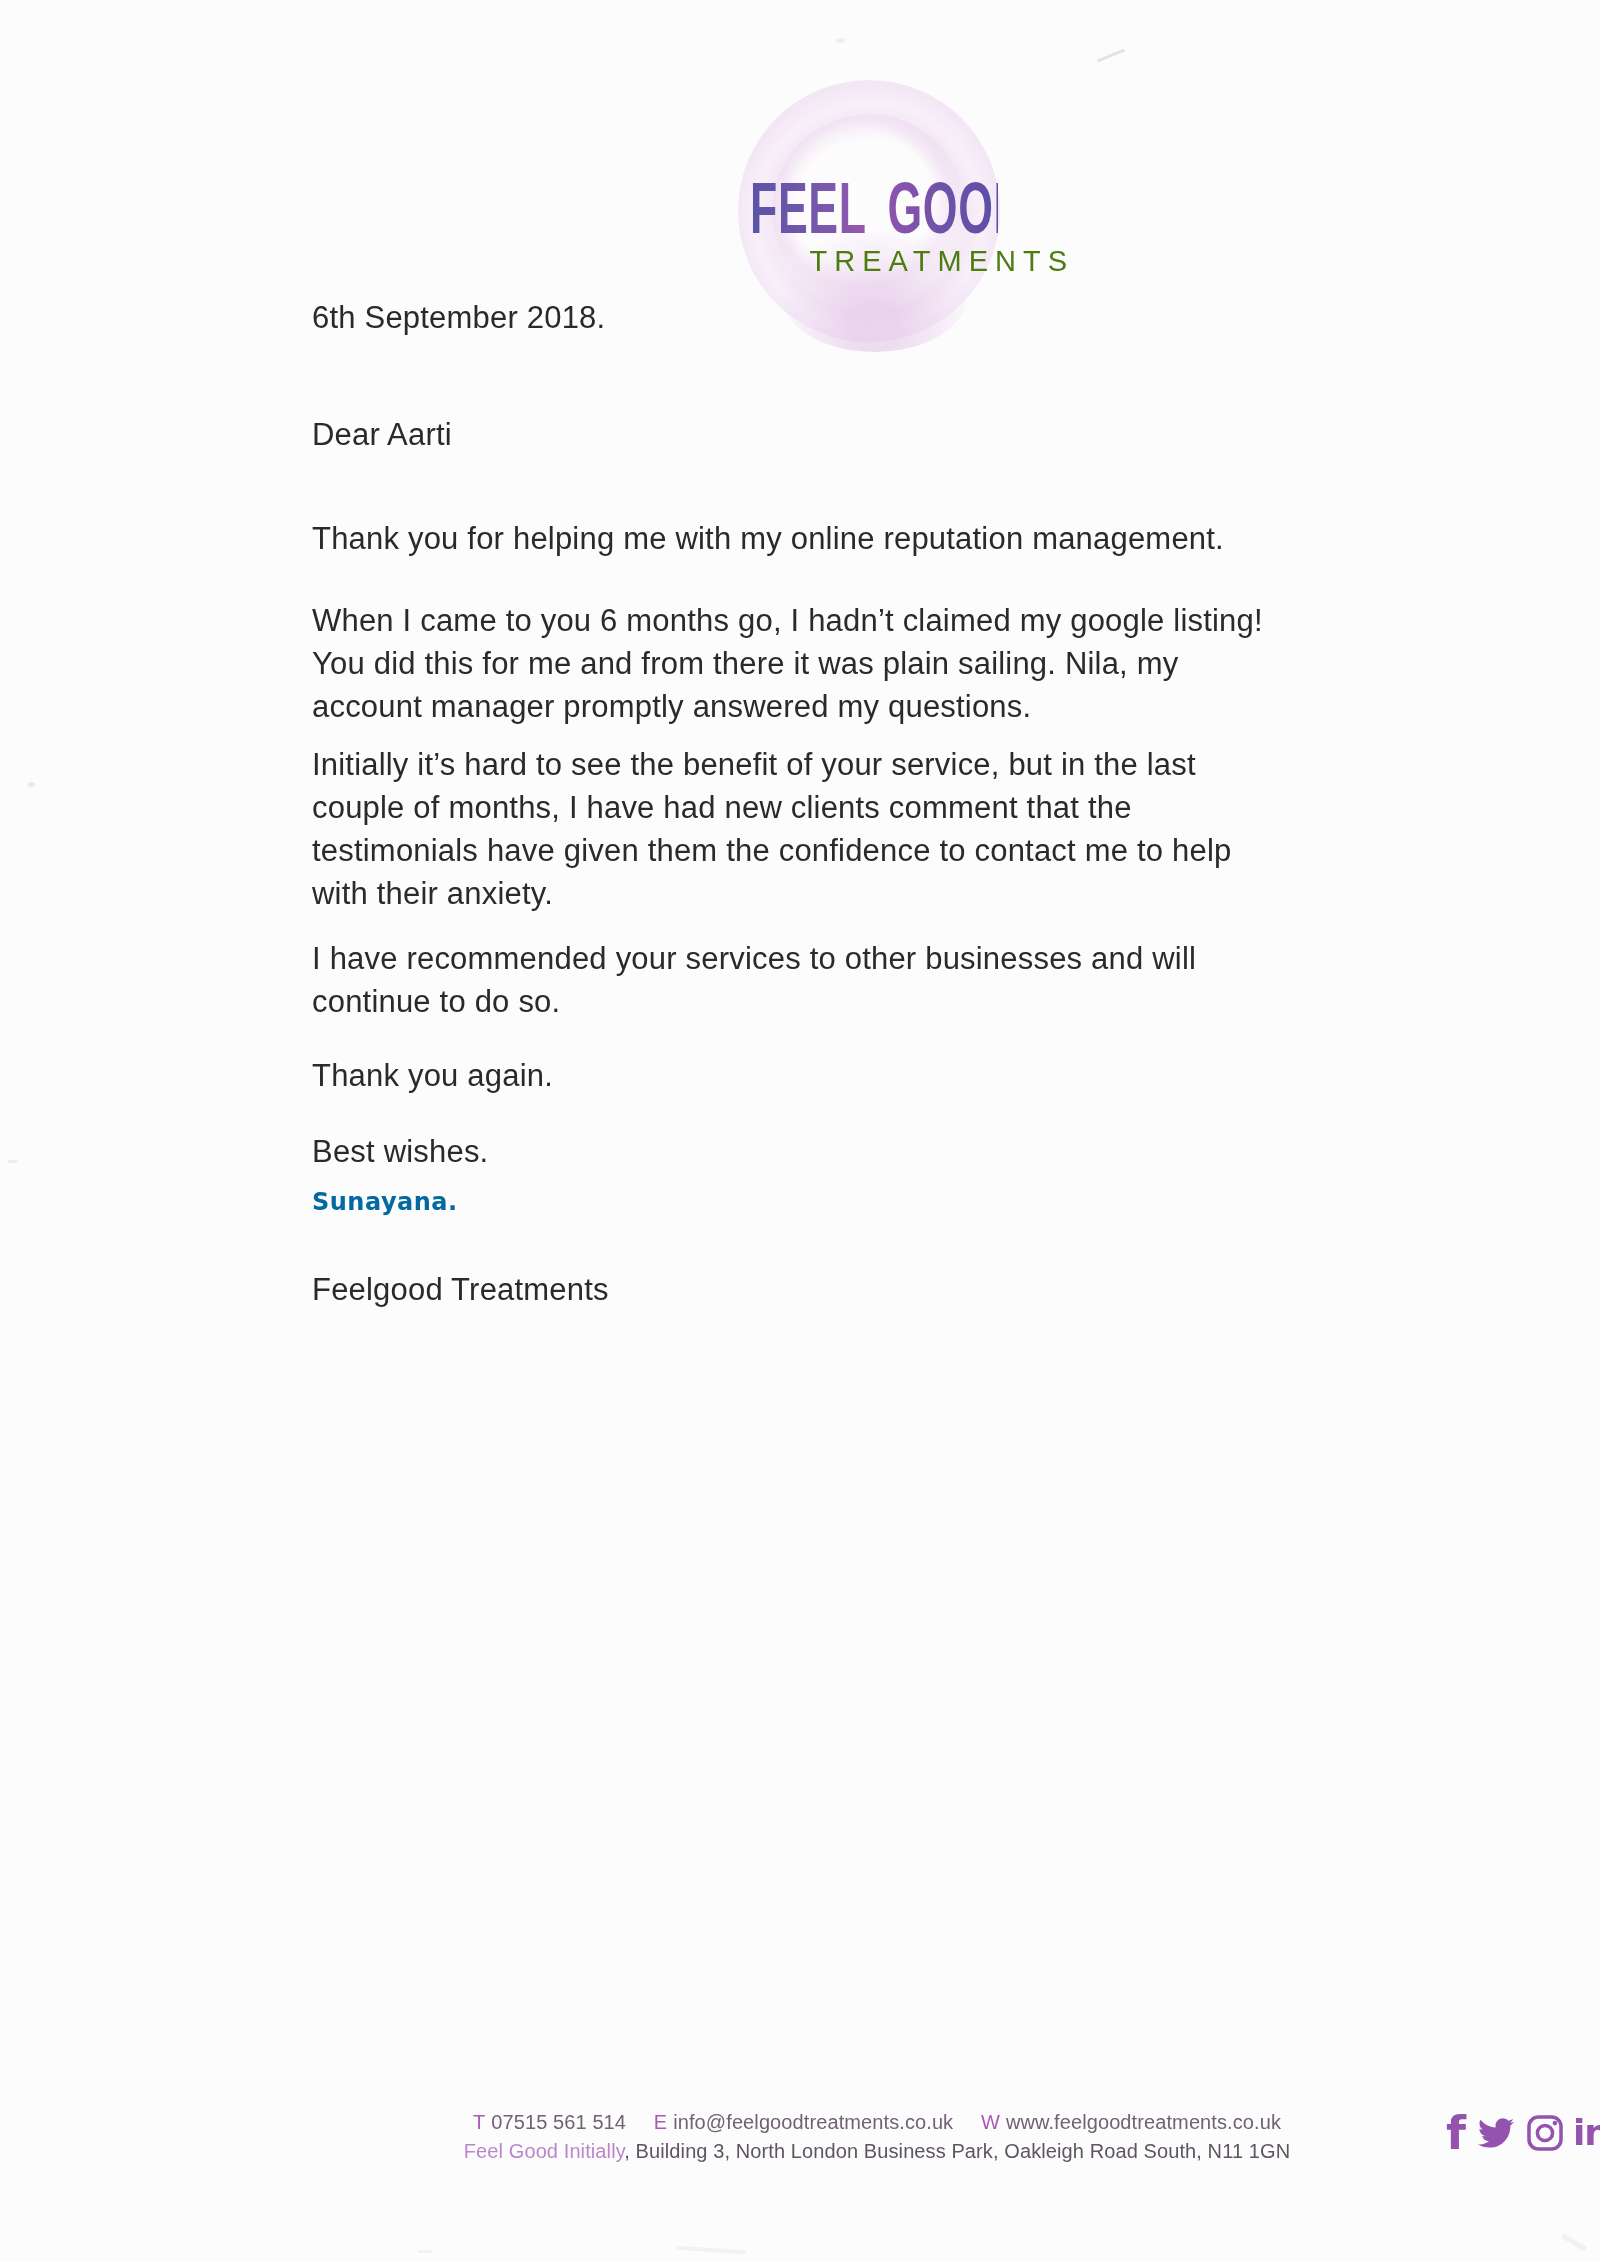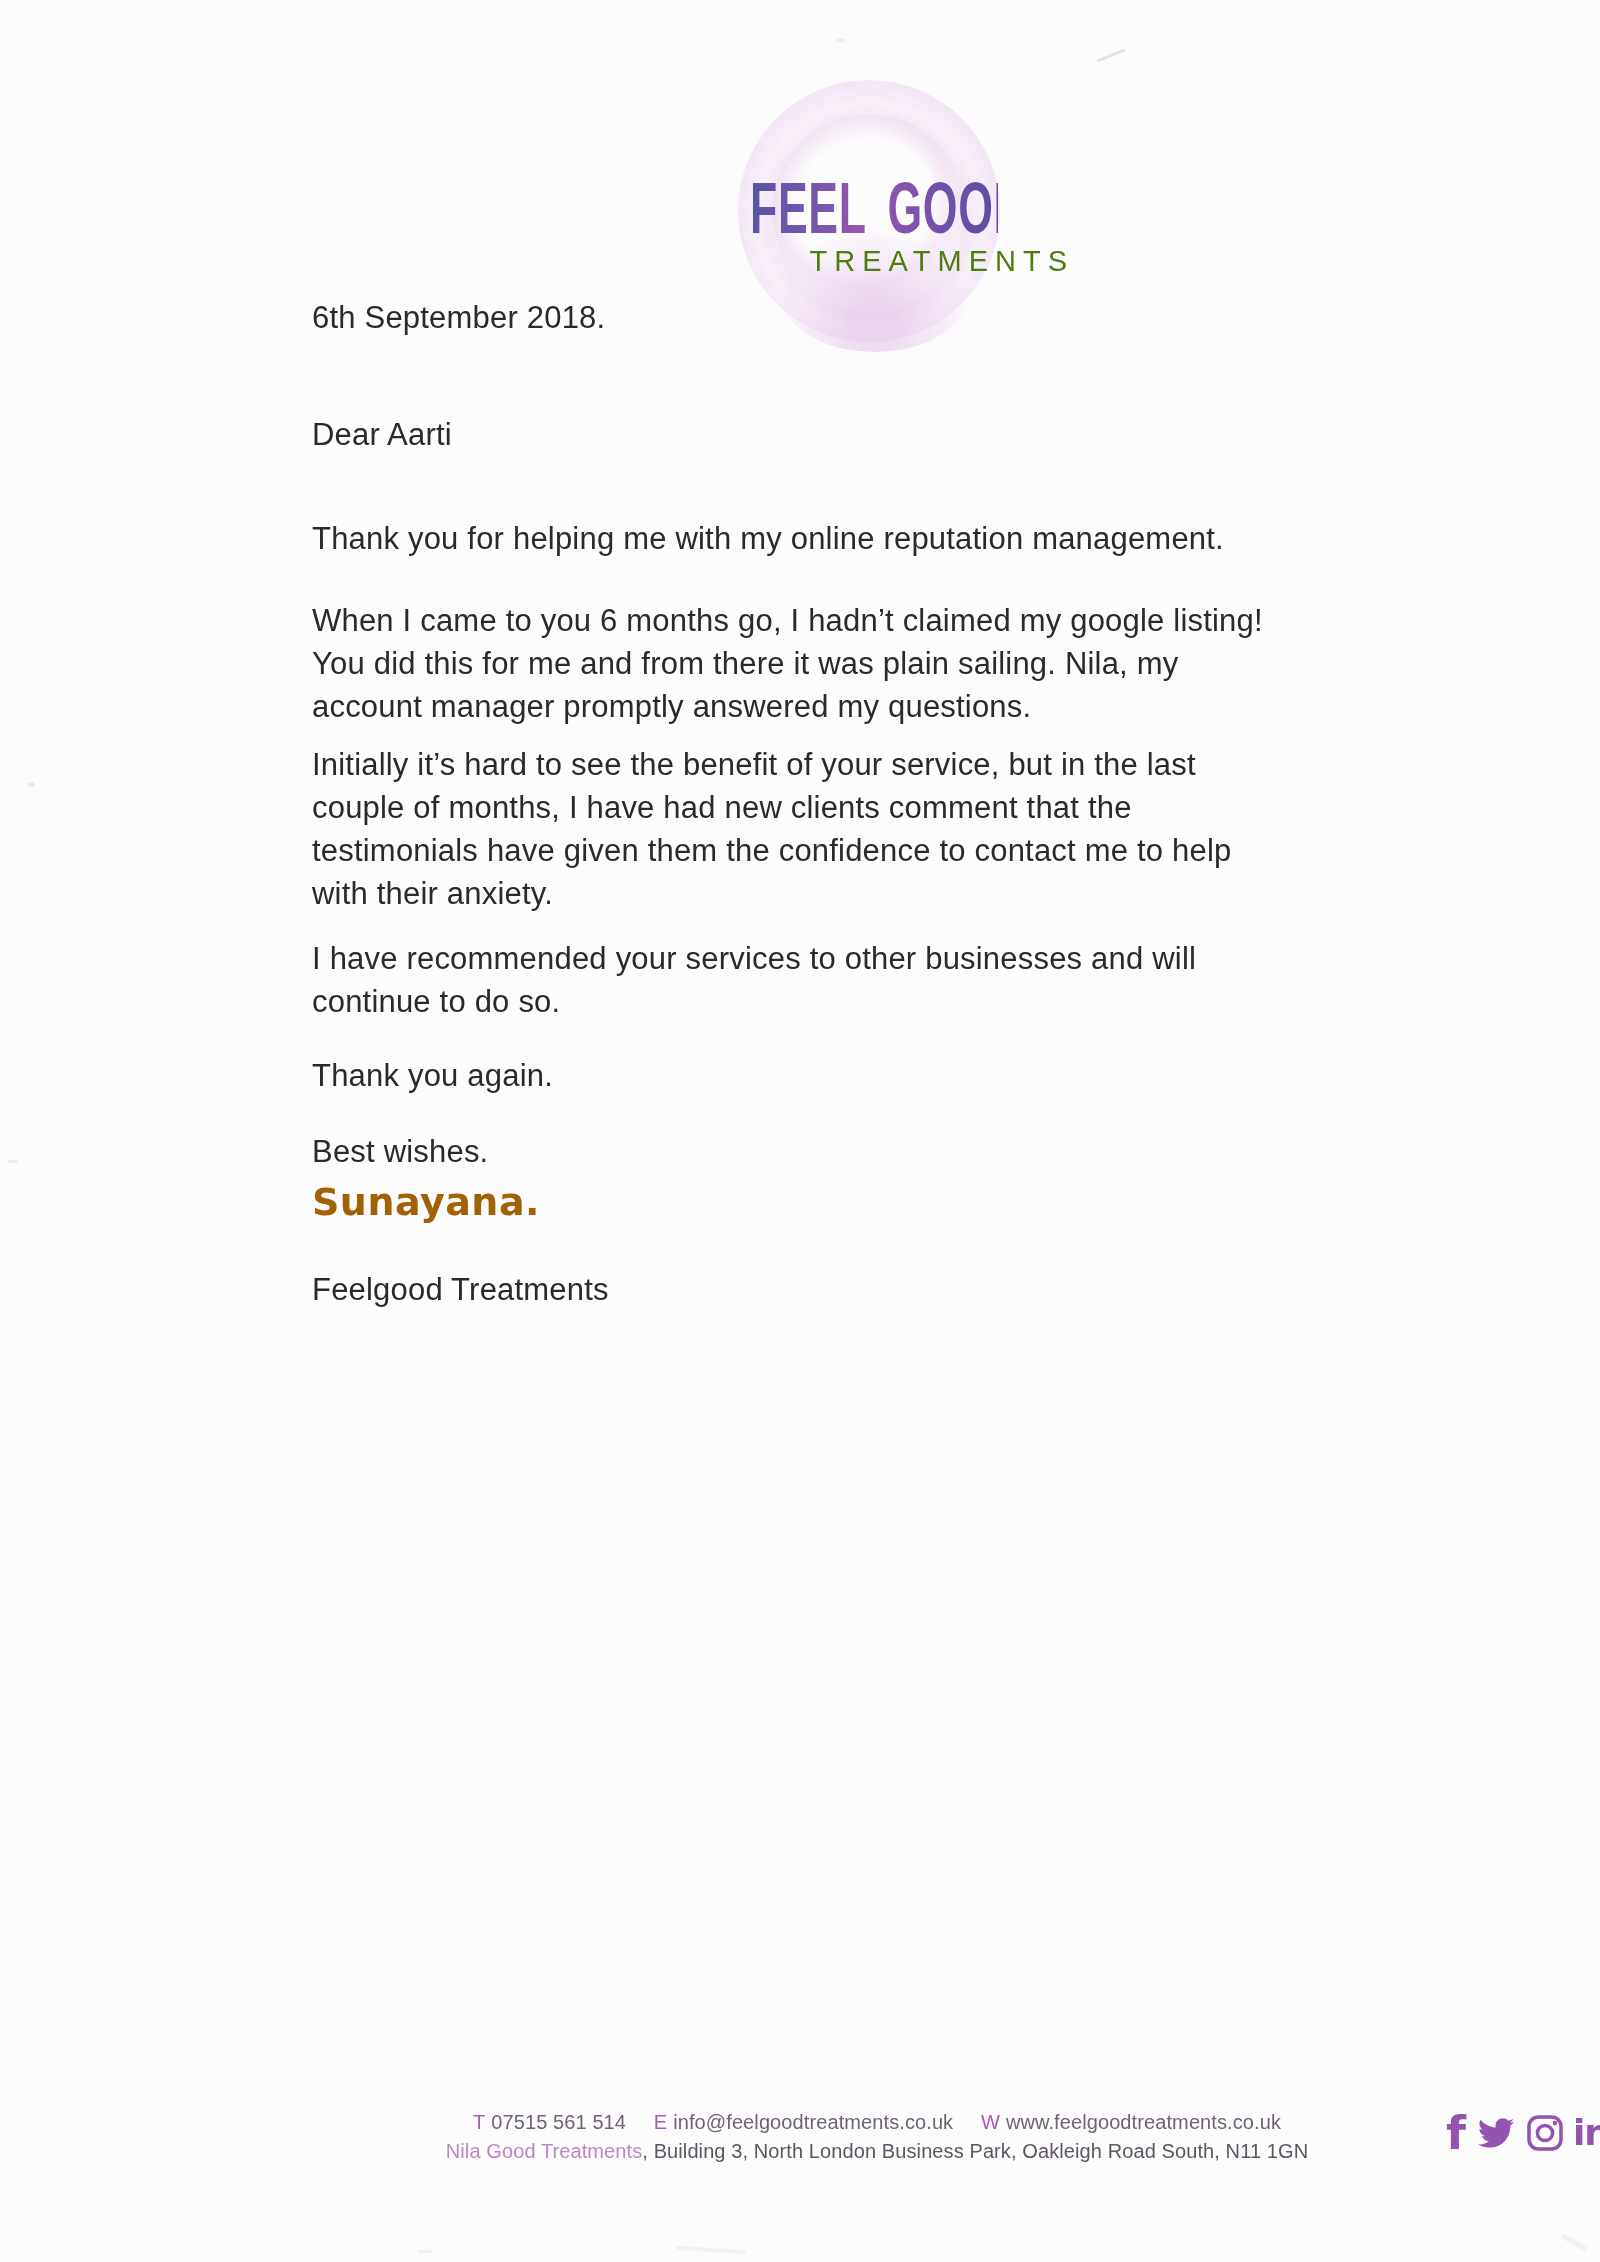--- a/index.html
+++ b/index.html
@@ -64,22 +64,22 @@
   .date-line{top:296px;}
   .salutation-line{top:413px;}
   .para-0{top:486px;}
   .para-1{top:568px;}
   .para-2{top:712px;}
   .para-3{top:906px;}
   .para-4{top:1023px;}
   .para-5{top:1099px;}
   .signature-line{
     position:absolute;left:312px;top:1178px;
-    font-family:"DejaVu Sans",sans-serif;font-weight:700;font-size:38px;line-height:48px;
-    letter-spacing:0.5px;color:#a16207;
+    font-family:"DejaVu Sans",sans-serif;font-weight:700;font-size:24px;line-height:48px;
+    letter-spacing:0.5px;color:#0369a1;
   }
   .company-line{top:1268px;}
 
   
   .footer-text{
     position:absolute;left:154px;width:1446px;text-align:center;
     font-size:20px;line-height:29px;color:#6f6272;letter-spacing:0.1px;
     white-space:nowrap;
   }
   .footer-line1{top:2108px;}
@@ -139,21 +139,21 @@
 
   <div class="signature-line">Sunayana.</div>
   <div class="textline company-line">Feelgood Treatments</div>
 
   <div class="footer-text footer-line1">
     <span class="footer-prefix">T</span><span>07515 561 514</span>
     <span class="footer-prefix">E</span><span>info@feelgoodtreatments.co.uk</span>
     <span class="footer-prefix">W</span><span>www.feelgoodtreatments.co.uk</span>
   </div>
   <div class="footer-text footer-line2">
-    <span class="footer-company">Nila Good Treatments</span><span class="rest">, Building 3, North London Business Park, Oakleigh Road South, N11 1GN</span>
+    <span class="footer-company">Feel Good Initially</span><span class="rest">, Building 3, North London Business Park, Oakleigh Road South, N11 1GN</span>
   </div>
 
   <div class="social-icons">
     <span class="icon-letter icon-fb">f</span>
     <span>
       <svg width="42" height="36" viewBox="0 0 24 24" fill="#9353ae" aria-hidden="true">
         <path d="M23.954 4.569c-.885.389-1.83.654-2.825.775 1.014-.611 1.794-1.574 2.163-2.723-.951.555-2.005.959-3.127 1.184-.896-.959-2.173-1.559-3.591-1.559-2.717 0-4.92 2.203-4.92 4.917 0 .39.045.765.127 1.124-4.09-.205-7.715-2.169-10.141-5.138-.427.722-.666 1.561-.666 2.475 0 1.71.87 3.213 2.188 4.096-.807-.026-1.566-.248-2.228-.616v.061c0 2.385 1.693 4.374 3.946 4.827-.413.111-.849.171-1.296.171-.314 0-.615-.03-.916-.086.631 1.953 2.445 3.377 4.604 3.417-1.68 1.319-3.809 2.105-6.102 2.105-.39 0-.779-.023-1.17-.067 2.189 1.394 4.768 2.209 7.557 2.209 9.054 0 13.999-7.496 13.999-13.986 0-.209 0-.42-.015-.63.961-.689 1.8-1.56 2.46-2.548l-.047-.02z"></path>
       </svg>
     </span>
     <span>

